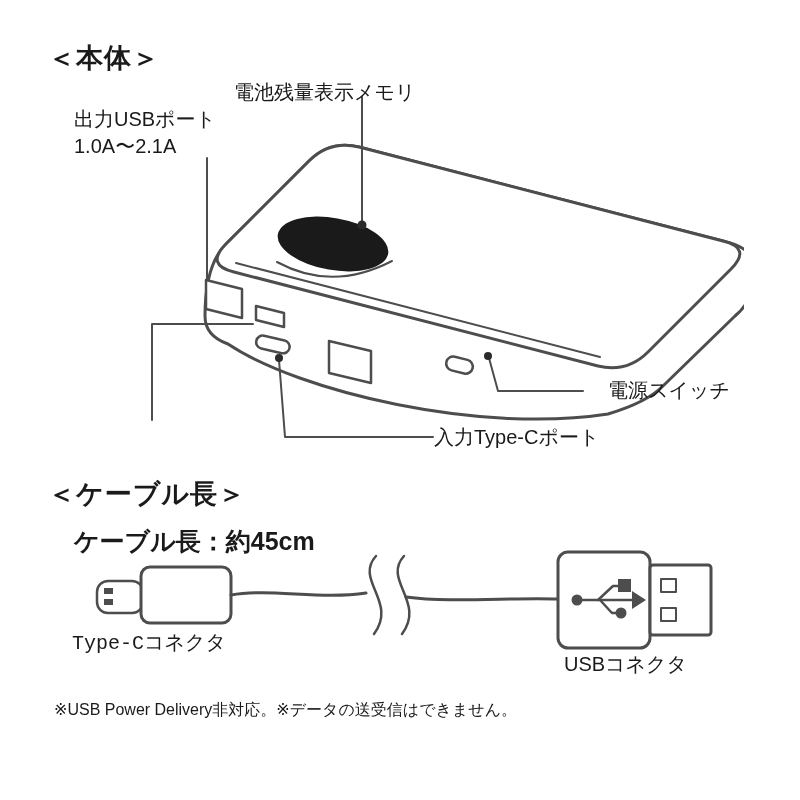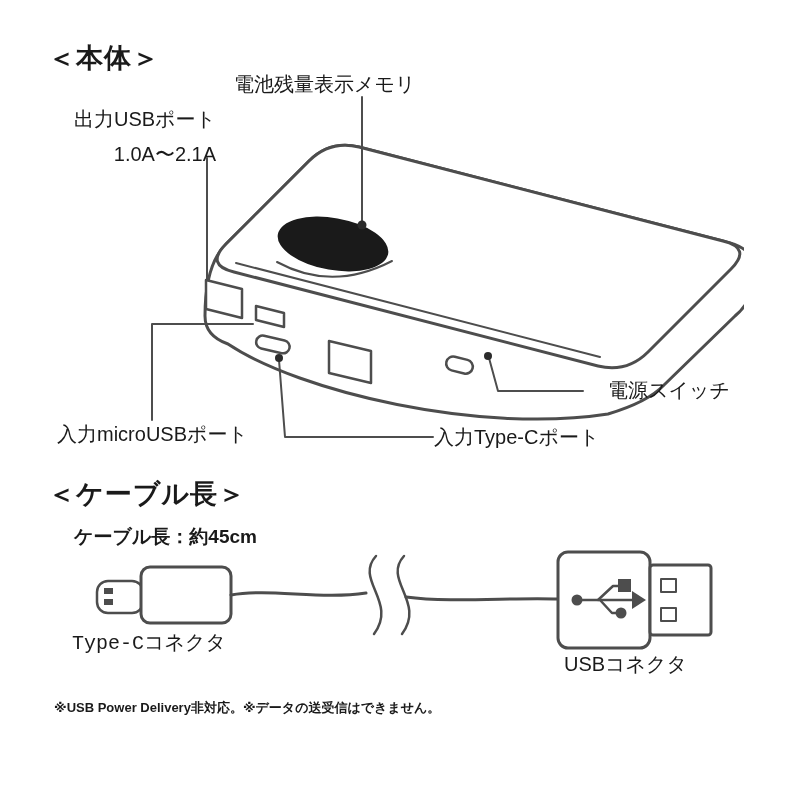--- a/index.html
+++ b/index.html
@@ -21,29 +21,29 @@
     font-weight: 500;
     line-height: 1.2;
     white-space: nowrap;
   }
   .heading {
     font-size: 27px;
     font-weight: 700;
     letter-spacing: 1px;
   }
   .cable-length {
-    font-size: 19px;
+    font-size: 25px;
     font-weight: 600;
   }
   .footnote {
-    font-size: 13px;
-    font-weight: 700;
+    font-size: 16px;
+    font-weight: 400;
   }
-  .two-line span { display: block; text-align: right; }
-  .two-line span + span { margin-top: 11px; }
+  .two-line span { display: block; }
+  .two-line span + span { margin-top: 3px; }
 </style>
 </head>
 <body>
 
 <div class="canvas">
 
   <svg class="art" width="800" height="800" viewBox="0 0 800 800">
     <g fill="none" stroke="#4d4d4d" stroke-width="3" stroke-linejoin="round" stroke-linecap="round">
 
       <g>
@@ -95,30 +95,29 @@
             <rect x="618" y="579" width="13" height="13" fill="#4d4d4d" stroke="none"></rect>
             <circle cx="621" cy="613" r="5.5" fill="#4d4d4d" stroke="none"></circle>
           </g>
         </g>
       </g>
     </g>
   </svg>
 
   <div class="label heading" style="left:48px; top:42px;">＜本体＞</div>
 
-  <div class="label" style="left:234px; top:72px;">電池残量表示メモリ</div>
+  <div class="label" style="left:234px; top:80px;">電池残量表示メモリ</div>
 
   <div class="label two-line" style="left:74px; top:107px;">
     <span>出力USBポート</span>
     <span>1.0A〜2.1A</span>
   </div>
 
   <div class="label" style="left:608px; top:378px;">電源スイッチ</div>
 
-  <div class="label" style="left:57px; top:422px;">入力microUSBポート</div>
 
   <div class="label" style="left:434px; top:425px;text-align:right;">入力Type-Cポート</div>
 
   <div class="label heading" style="left:48px; top:478px;">＜ケーブル長＞</div>
 
   <div class="label cable-length" style="left:74px; top:526px;">ケーブル長：約45cm</div>
 
   <div class="label" style="left:72px; top:632px;font-family:Liberation Mono, monospace;">Type-Cコネクタ</div>
 
   <div class="label" style="left:564px; top:652px;">USBコネクタ</div>

